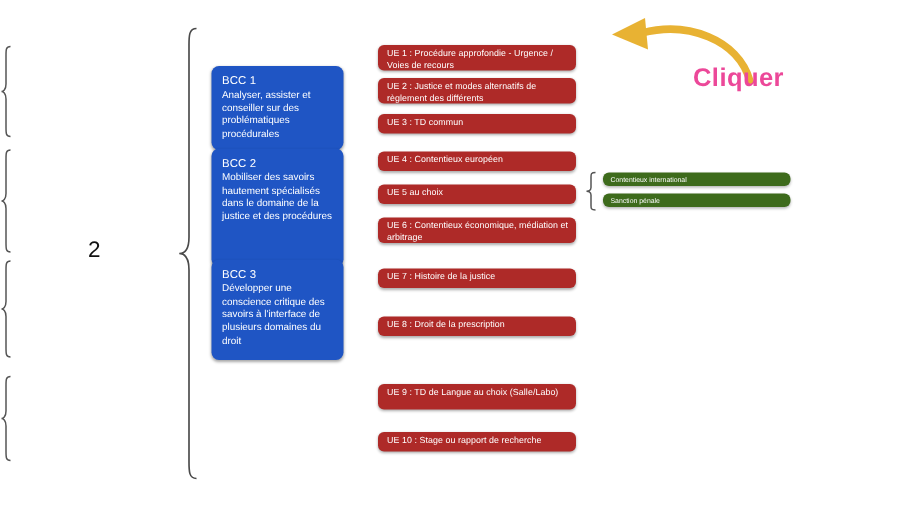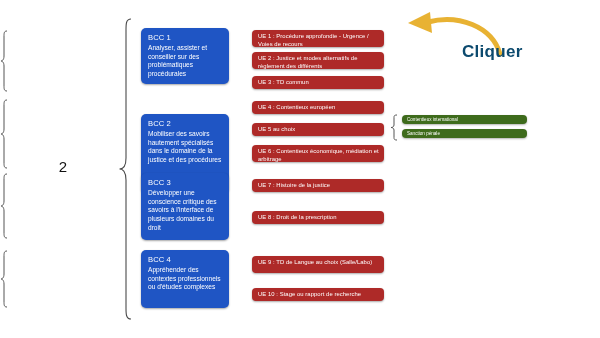--- a/index.html
+++ b/index.html
@@ -90,50 +90,50 @@
     line-height:1.3;
     box-shadow:0 1px 2px rgba(0,0,0,.3);
   }
 
   
   #cliquer{
     position:absolute;
     left:462px; top:42px;
     font-size:17px;
     font-weight:bold;
-    color:#0c4a6e;
+    color:#ec4899;
     letter-spacing:.3px;
   }
   #arrow{position:absolute; left:400px; top:10px; width:110px; height:48px;}
 </style>
 </head>
 <body>
 
 <div id="slide">
 
   <div id="semestre">
     <span class="l2">2</span>
   </div>
 
   <svg id="big-brace" viewBox="0 0 16 302" preserveAspectRatio="none">
     <path d="M13 1 C8 1 8 6 8 12 L8 140 C8 148 5 151 1.5 151 C5 151 8 154 8 162 L8 290 C8 296 8 301 13 301" fill="none" stroke="#4a4a4a" stroke-width="1.1"></path>
   </svg>
 
-  <div class="bcc" style="top:28px;height:56px;">
+  <div class="bcc" style="top:44px;height:56px;">
     <div class="t">BCC 1</div>
     <div class="d">Analyser, assister et conseiller sur des problématiques procédurales</div>
   </div>
   <svg class="sbrace" style="top:30px;height:62px;" viewBox="0 0 9 62" preserveAspectRatio="none">
     <path d="M7 1 C4 1 4 3 4 7 L4 26 C4 30 2 31 1 31 C2 31 4 32 4 36 L4 55 C4 59 4 61 7 61" fill="none" stroke="#555" stroke-width="1"></path>
   </svg>
   <div class="ue" style="top:30px;height:17px;">UE 1 : Procédure approfondie - Urgence / Voies de recours</div>
   <div class="ue" style="top:52px;height:17px;">UE 2 : Justice et modes alternatifs de règlement des différents</div>
   <div class="ue" style="top:76px;height:13px;">UE 3 : TD commun</div>
 
-  <div class="bcc" style="top:114px;height:79px;">
+  <div class="bcc" style="top:99px;height:79px;">
     <div class="t">BCC 2</div>
     <div class="d">Mobiliser des savoirs hautement spécialisés dans le domaine de la justice et des procédures</div>
   </div>
   <svg class="sbrace" style="top:99px;height:70px;" viewBox="0 0 9 70" preserveAspectRatio="none">
     <path d="M7 1 C4 1 4 3 4 7 L4 30 C4 34 2 35 1 35 C2 35 4 36 4 40 L4 63 C4 67 4 69 7 69" fill="none" stroke="#555" stroke-width="1"></path>
   </svg>
   <div class="ue" style="top:101px;height:13px;">UE 4 : Contentieux européen</div>
   <div class="ue" style="top:123px;height:13px;">UE 5 au choix</div>
   <div class="ue" style="top:145px;height:17px;">UE 6 : Contentieux économique, médiation et arbitrage</div>
 
@@ -146,24 +146,20 @@
   <div class="bcc" style="top:173px;height:67px;">
     <div class="t">BCC 3</div>
     <div class="d">Développer une conscience critique des savoirs à l'interface de plusieurs domaines du droit</div>
   </div>
   <svg class="sbrace" style="top:173px;height:66px;" viewBox="0 0 9 66" preserveAspectRatio="none">
     <path d="M7 1 C4 1 4 3 4 7 L4 28 C4 32 2 33 1 33 C2 33 4 34 4 38 L4 59 C4 63 4 65 7 65" fill="none" stroke="#555" stroke-width="1"></path>
   </svg>
   <div class="ue" style="top:179px;height:13px;">UE 7 : Histoire de la justice</div>
   <div class="ue" style="top:211px;height:13px;">UE 8 : Droit de la prescription</div>
 
-  <div class="bcc" style="top:250px;height:58px;">
-    <div class="t">BCC 4</div>
-    <div class="d">Appréhender des contextes professionnels ou d'études complexes</div>
-  </div>
   <svg class="sbrace" style="top:250px;height:58px;" viewBox="0 0 9 58" preserveAspectRatio="none">
     <path d="M7 1 C4 1 4 3 4 7 L4 24 C4 28 2 29 1 29 C2 29 4 30 4 34 L4 51 C4 55 4 57 7 57" fill="none" stroke="#555" stroke-width="1"></path>
   </svg>
   <div class="ue" style="top:256px;height:17px;">UE 9 : TD de Langue au choix (Salle/Labo)</div>
   <div class="ue" style="top:288px;height:13px;">UE 10 : Stage ou rapport de recherche</div>
 
   <svg id="arrow" viewBox="0 0 110 48">
     <path d="M100 44 C92 16 58 4 28 12" fill="none" stroke="#E8B233" stroke-width="5" stroke-linecap="round"></path>
     <path d="M30 2 L8 13 L32 23 Z" fill="#E8B233"></path>
   </svg>

